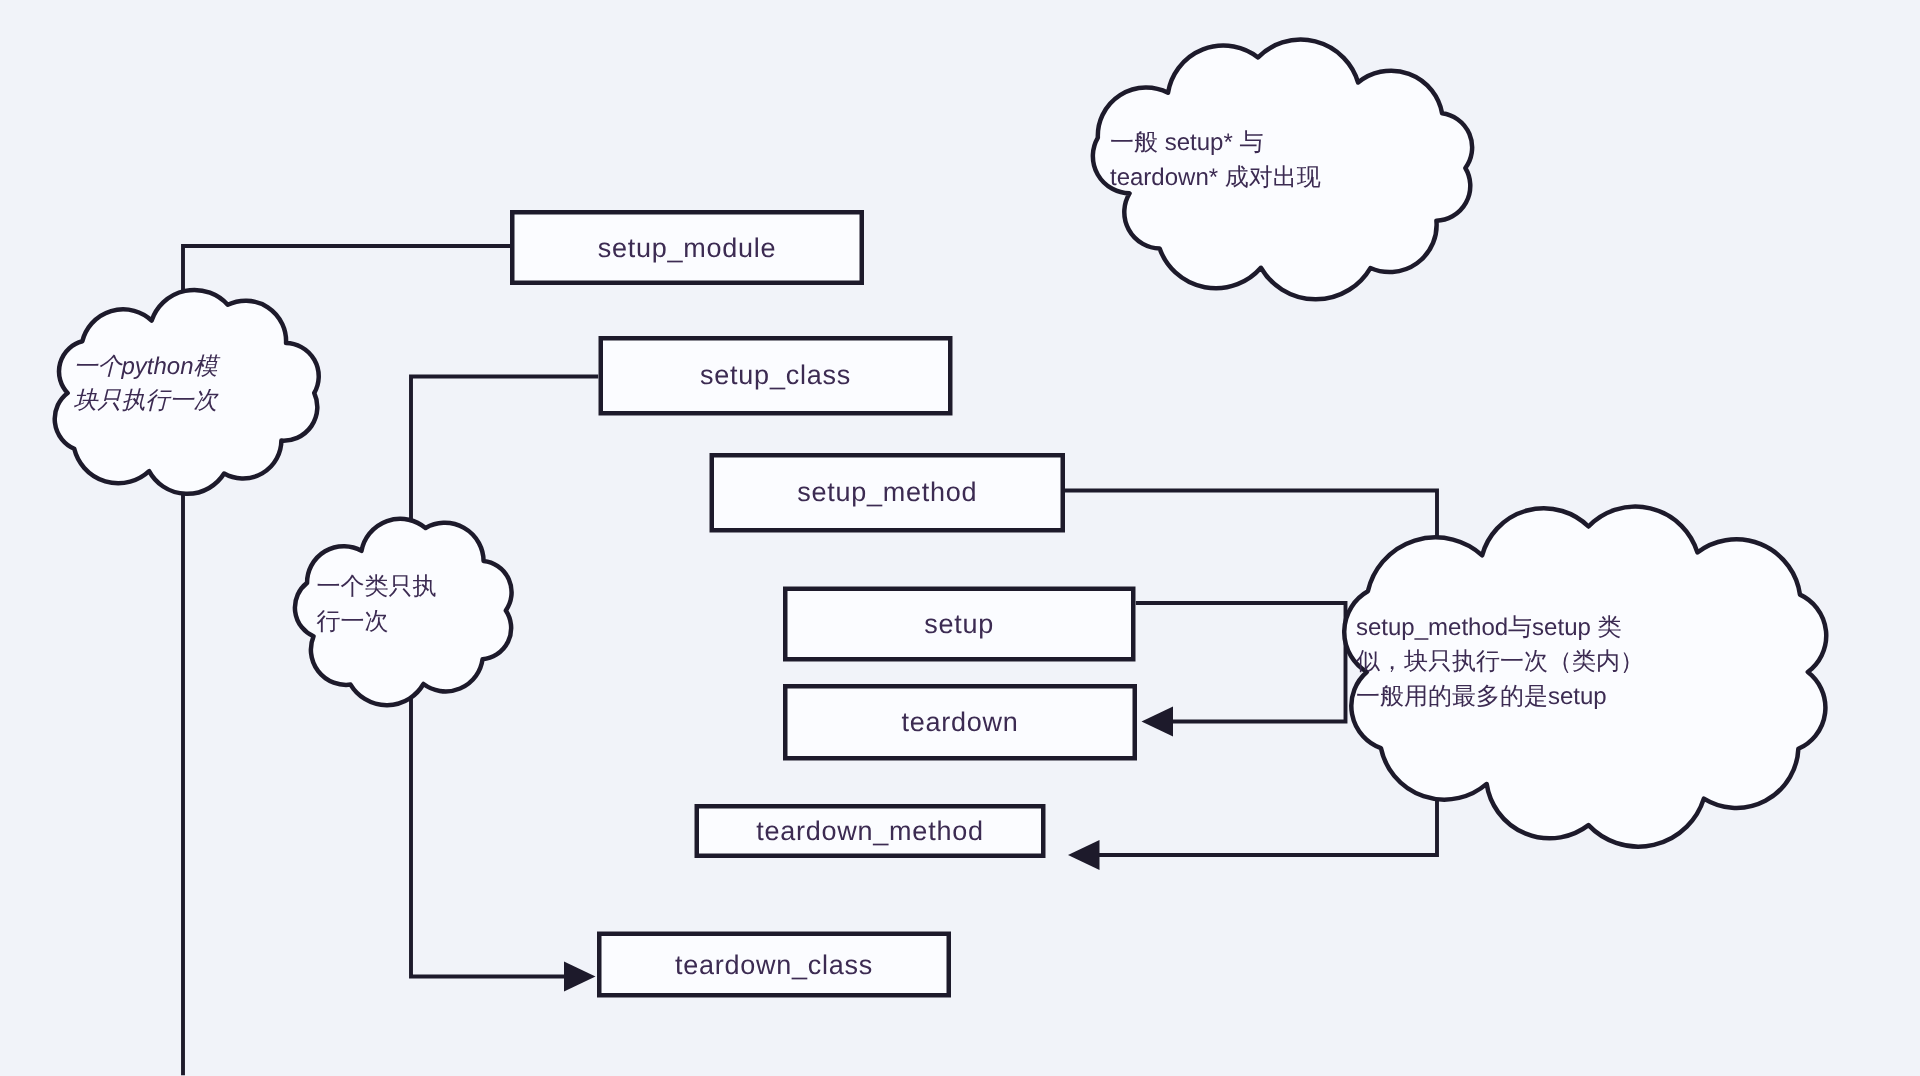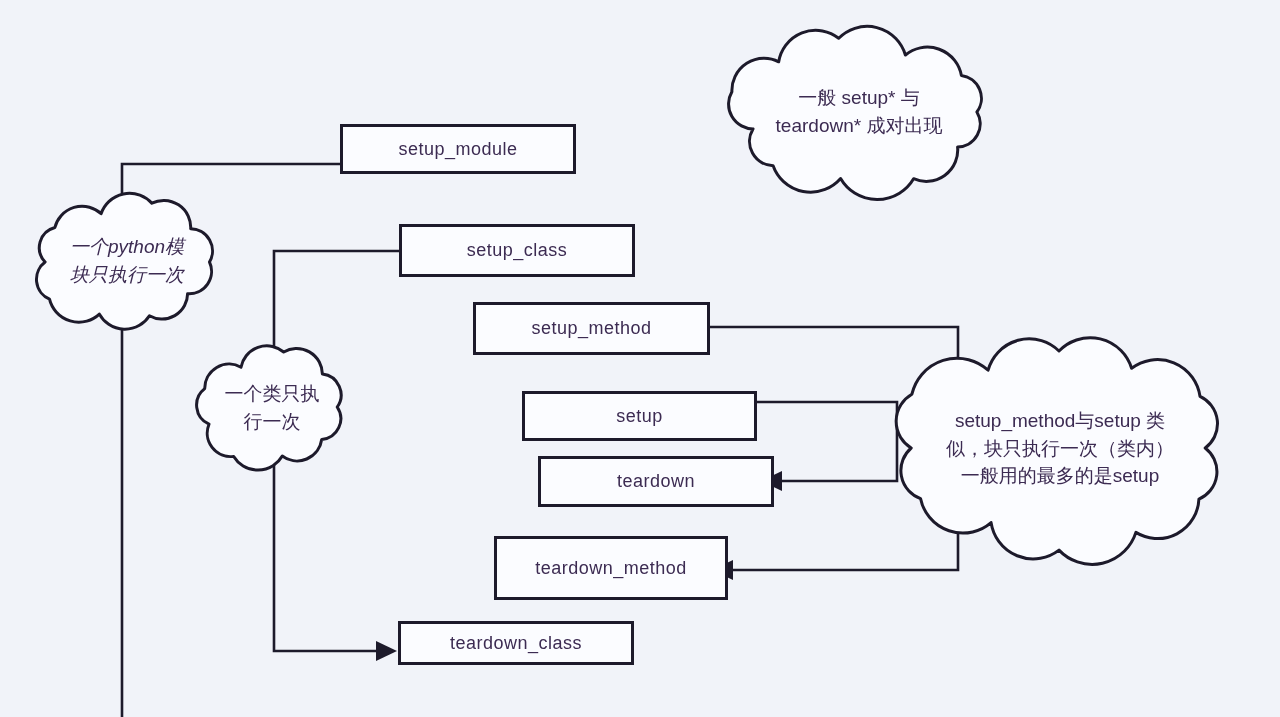--- a/index.html
+++ b/index.html
@@ -45,32 +45,31 @@
     background: var(--shape_fill, #fbfcff);
     display: flex;
     align-items: center;
     justify-content: center;
     font-size: 18px;
     letter-spacing: 0.5px;
     color: var(--text, #3c2b52);
   }
   .note {
     position: absolute;
-    text-align: center;
     white-space: pre-line;
     line-height: 1.45;
     color: var(--text, #3c2b52);
-    font-size: 19px;
+    font-size: 16px;
   }
-  #b-setup-module    { left: 340px; top: 124px; width: 236px; height: 50px; }
+  #b-setup-module    { left: 340px; top: 140px; width: 236px; height: 50px; }
   #b-setup-class     { left: 399px; top: 224px; width: 236px; height: 53px; }
   #b-setup-method    { left: 473px; top: 302px; width: 237px; height: 53px; }
   #b-setup           { left: 522px; top: 377px; width: 235px; height: 50px; margin-top: 14px; }
-  #b-teardown        { left: 522px; top: 456px; width: 236px; height: 51px; margin-left: 16px; }
-  #b-teardown-method { left: 494px; top: 536px; width: 234px; height: 64px; }
+  #b-teardown        { left: 522px; top: 456px; width: 236px; height: 51px; }
+  #b-teardown-method { left: 463px; top: 536px; width: 234px; height: 36px; }
   #b-teardown-class  { left: 398px; top: 621px; width: 236px; height: 44px; }
 
   #n-module  { left: 49px;  top: 233px; width: 156px; font-style: italic; }
   #n-class   { left: 211px; top: 380px; width: 122px; }
   #n-pairing { left: 740px; top: 84px;  width: 238px; }
   #n-method  { left: 904px; top: 407px; width: 312px; }
 </style>
 </head>
 <body>
 

